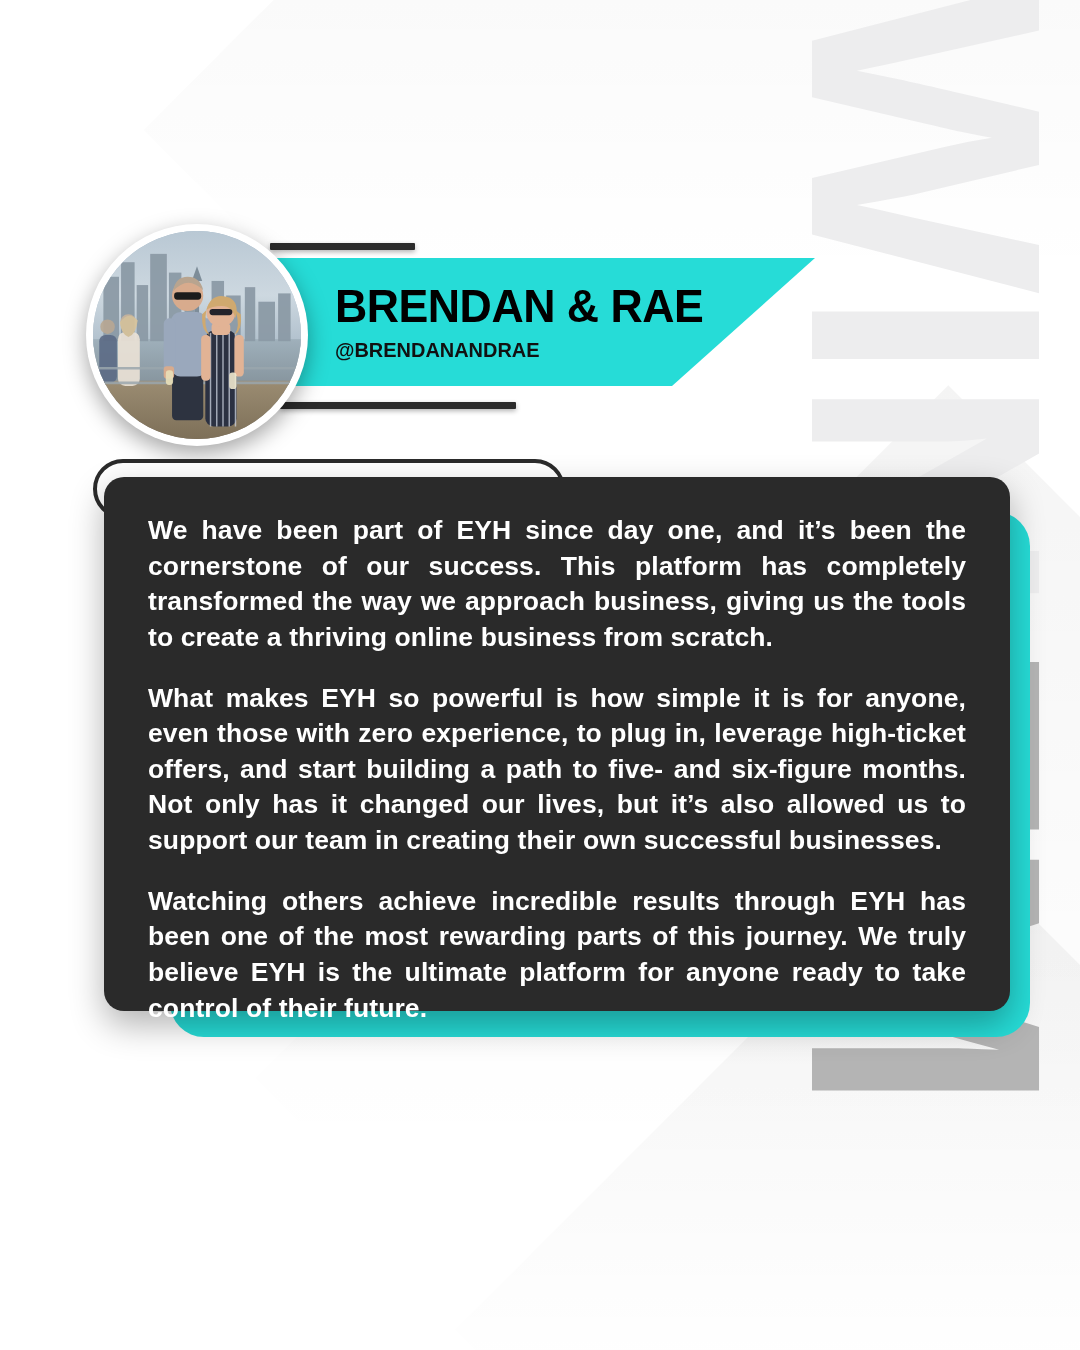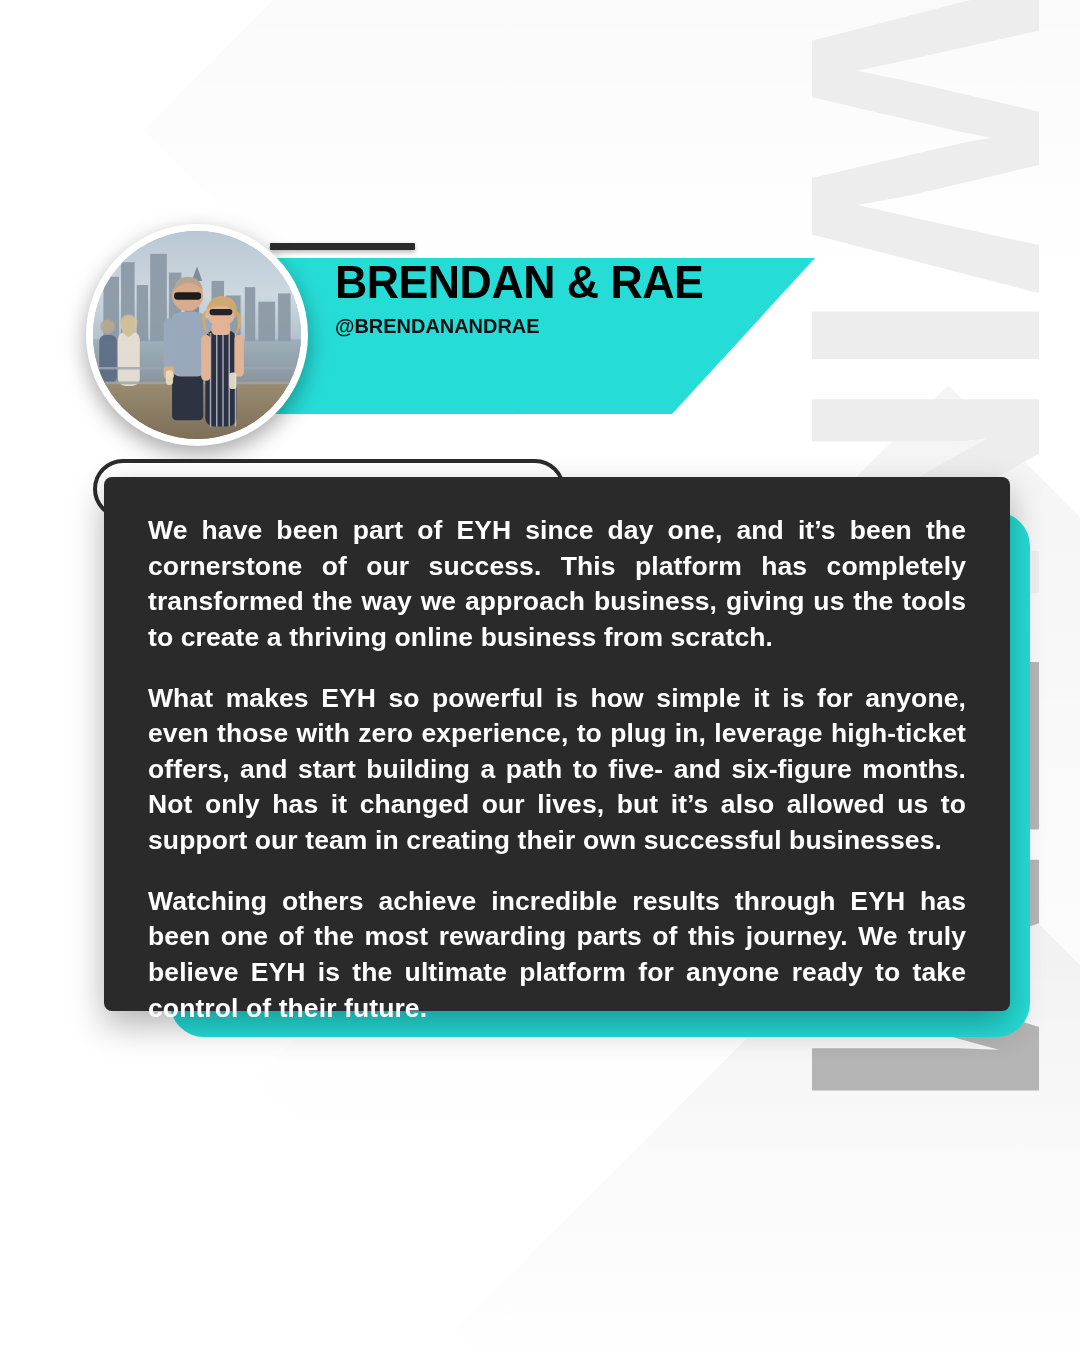--- a/index.html
+++ b/index.html
@@ -56,24 +56,24 @@
     background:#2b2b2b; border-radius:1px;
     box-shadow:0 2px 5px rgba(0,0,0,0.30);
   }
   #header-rule-bottom{
     position:absolute; left:280px; top:402px; width:236px; height:7px;
     background:#2b2b2b; border-radius:1px;
     box-shadow:0 2px 5px rgba(0,0,0,0.30);
   }
 
   #name-banner{
-    position:absolute; left:150px; top:258px; width:665px; height:156px;
+    position:absolute; left:150px; top:258px; width:665px; height:128px;
     background:#26dcd7;
     clip-path:polygon(0 0, 100% 0, 78.5% 100%, 0 100%);
-    display:flex; flex-direction:column; justify-content:flex-start;
+    display:flex; flex-direction:column; justify-content:center;
   }
   #name-banner-inner{ padding-left:185px; }
   #profile-name{
     font-size:47px; font-weight:bold; color:#000000;
     letter-spacing:-0.5px; line-height:1;
     font-stretch:condensed;
     transform:scaleX(0.95); transform-origin:left center;
   }
   #profile-handle{
     font-size:21px; font-weight:bold; color:#111111;
@@ -102,21 +102,21 @@
   #card-outline{
     position:absolute; left:93px; top:459px; width:472px; height:60px;
     border:4px solid #2b2b2b; border-radius:30px; background:#ffffff;
   }
   #card-teal-shadow{
     position:absolute; left:170px; top:512px; width:860px; height:525px;
     background:#26dcd7; border-radius:34px;
   }
   #card{
     position:absolute; left:104px; top:477px; width:906px; height:534px;
-    background:#2a2a2a; border-radius:8px;
+    background:#2a2a2a; border-radius:20px;
     padding:36px 44px 30px 44px;
     box-shadow:0 14px 34px rgba(0,0,0,0.30);
   }
   .quote-para{
     color:#ffffff;
     font-size:26.5px;
     font-weight:bold;
     line-height:1.345;
     text-align:justify;
     text-justify:inter-word;

